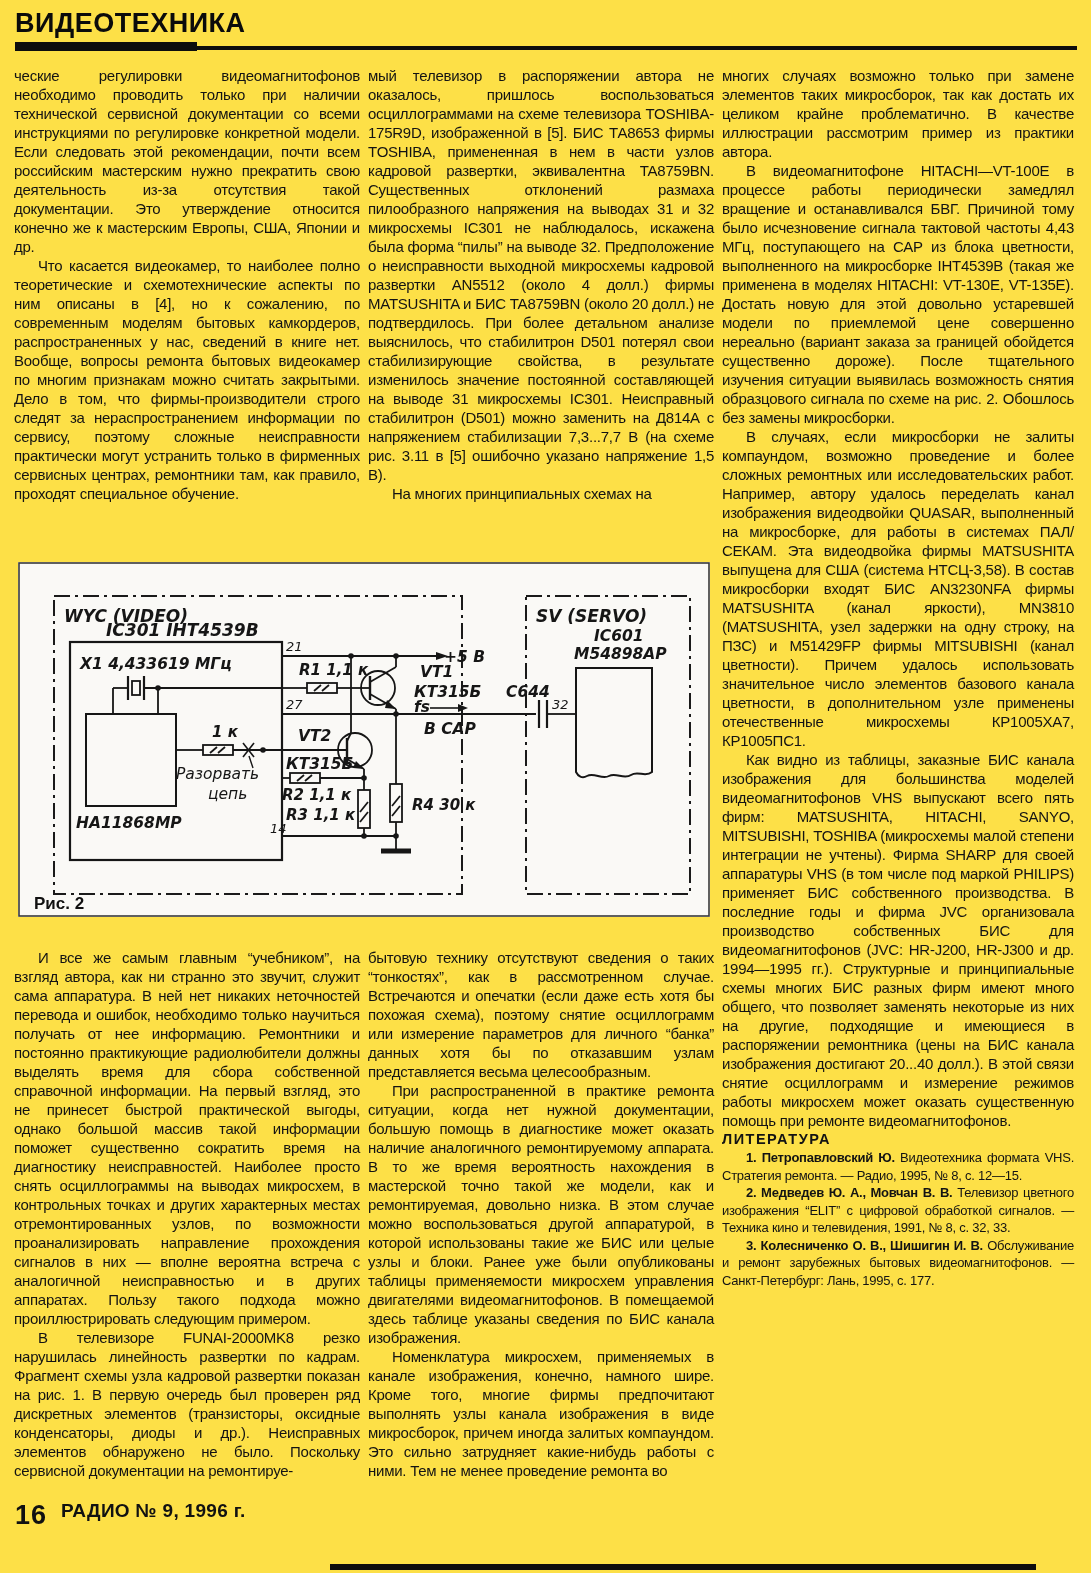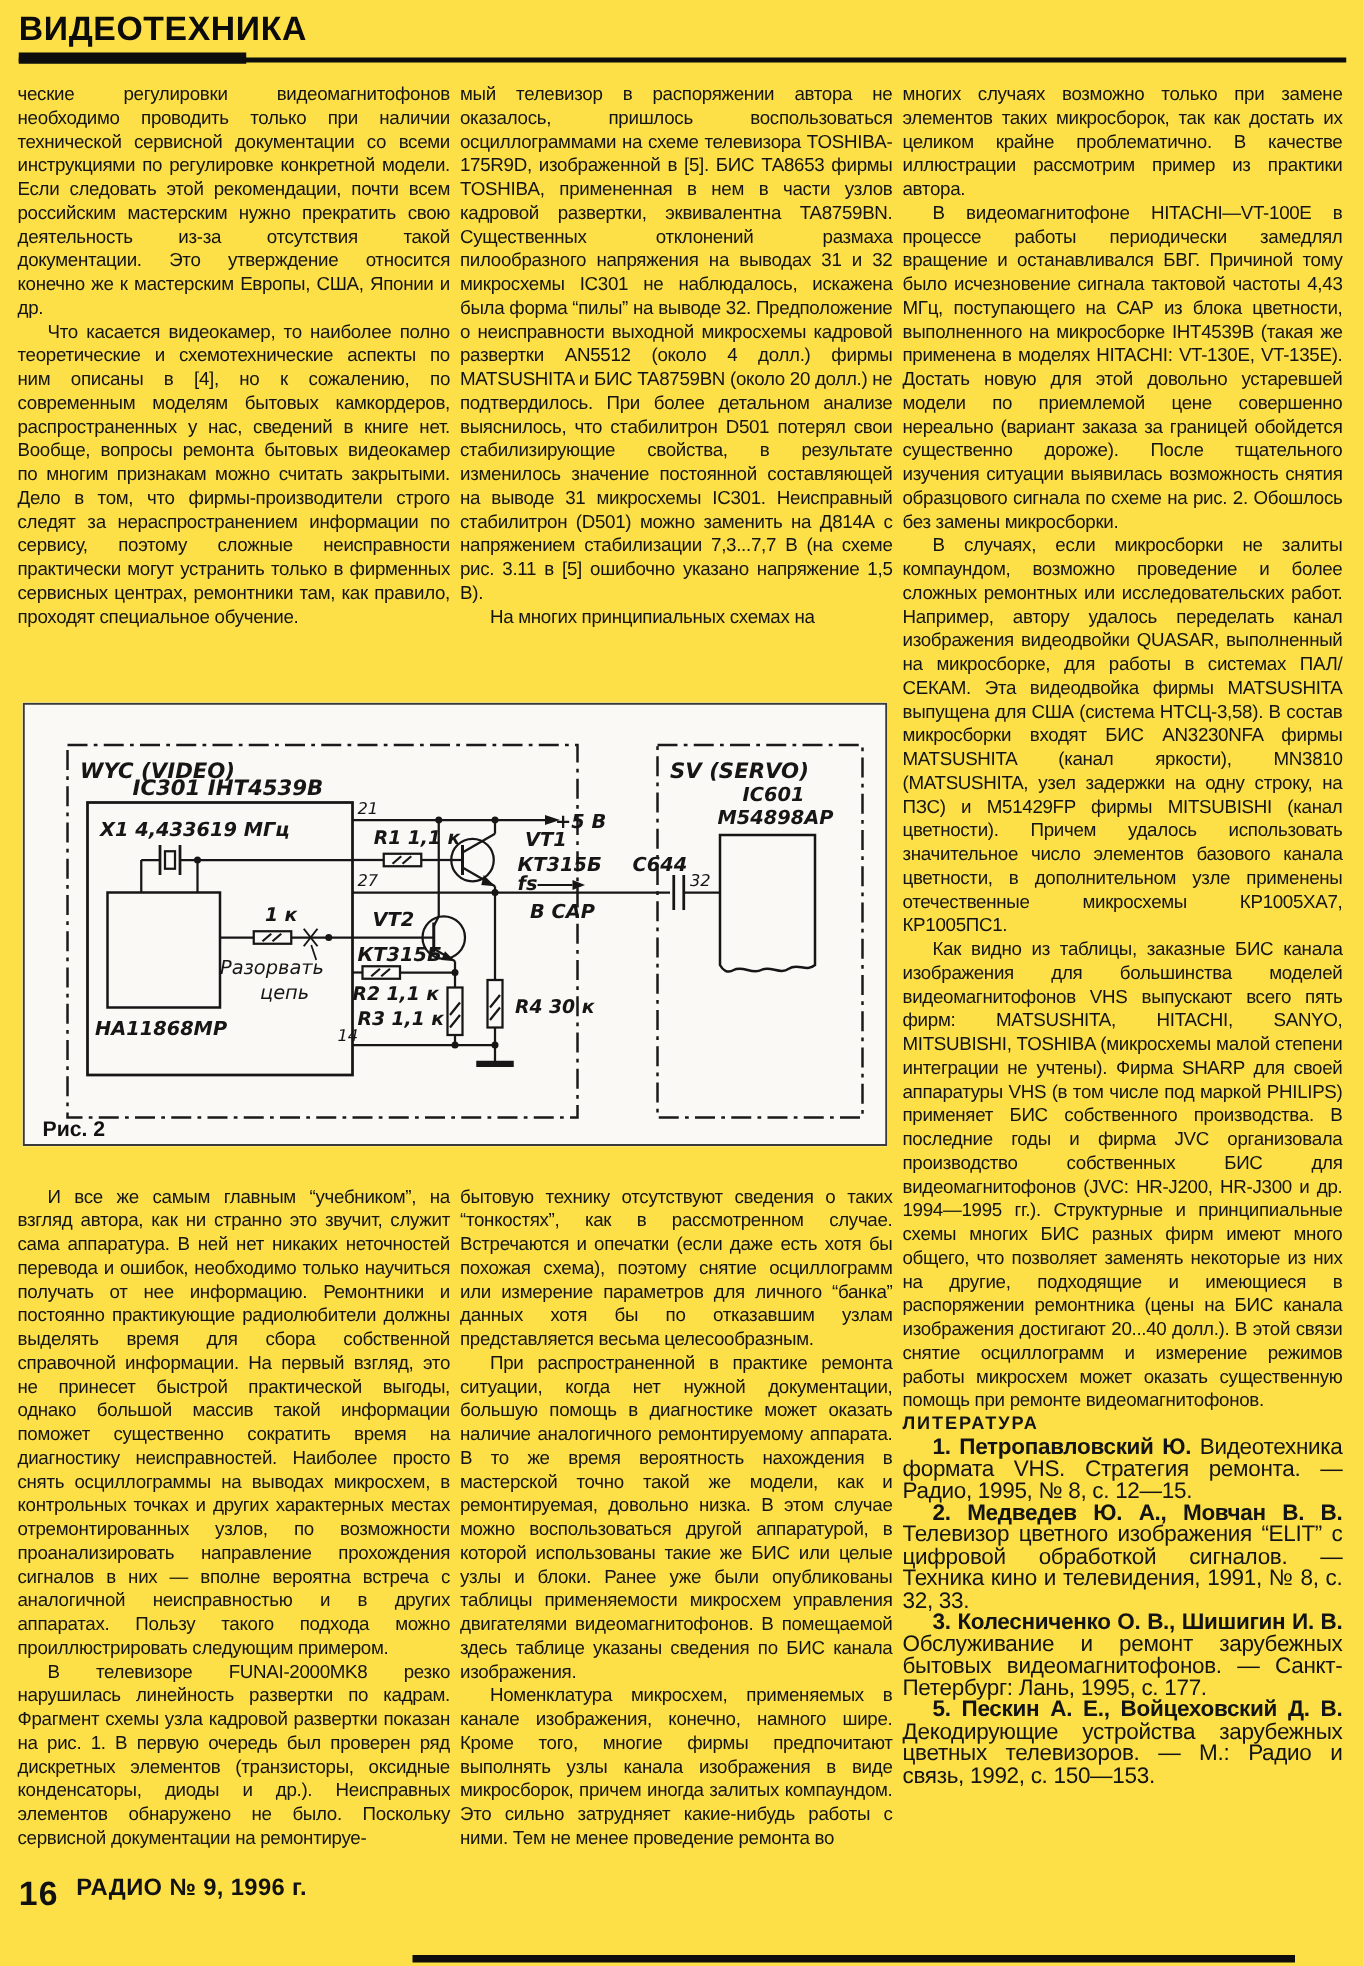--- a/index.html
+++ b/index.html
@@ -16,21 +16,21 @@
   .col{
     position:absolute;font-size:15px;line-height:19px;text-align:justify;
     letter-spacing:-0.25px;color:#131313;
   }
   .col p{margin:0;text-indent:24px;}
   .col p.noindent{text-indent:0;}
   .lit-head{
     text-align:left;font-weight:bold;font-size:14.5px;letter-spacing:1.5px;
     margin:30px 0 20px 0;text-indent:0 !important;
   }
-  .ref{font-size:18px;line-height:17.5px;text-indent:18px;margin:0;}
+  .ref{font-size:13px;line-height:17.5px;text-indent:18px;margin:0;}
   .ref .ref-bold{font-weight:bold;}
   .figure-box{
     position:absolute;left:18px;top:562px;width:692px;height:355px;background:#faf9f6;
   }
   .figure-box svg{display:block;}
   .footer{position:absolute;left:15px;top:1500px;display:flex;align-items:flex-start;gap:14px;}
   .footer .pageno{font-size:27px;font-weight:bold;letter-spacing:1px;}
   .footer .journal{font-size:19px;font-weight:bold;letter-spacing:.3px;}
   .bottom-bar{position:absolute;left:330px;top:1564px;width:706px;height:6px;background:#0d0d0d;}
   
@@ -60,21 +60,20 @@
 
   <div class="col" style="left:722px;top:66px;width:352px;">
     <p class="noindent">многих случаях возможно только при замене элементов таких микросборок, так как достать их целиком крайне проблематично. В качестве иллюстрации рассмотрим пример из практики автора.</p>
     <p>В видеомагнитофоне HITACHI—VT-100E в процессе работы периодически замедлял вращение и останавливался БВГ. Причиной тому было исчезновение сигнала тактовой частоты 4,43 МГц, поступающего на САР из блока цветности, выполненного на микросборке IHT4539B (такая же применена в моделях HITACHI: VT-130E, VT-135E). Достать новую для этой довольно устаревшей модели по приемлемой цене совершенно нереально (вариант заказа за границей обойдется существенно дороже). После тщательного изучения ситуации выявилась возможность снятия образцового сигнала по схеме на рис. 2. Обошлось без замены микросборки.</p>
     <p>В случаях, если микросборки не залиты компаундом, возможно проведение и более сложных ремонтных или исследовательских работ. Например, автору удалось переделать канал изображения видеодвойки QUASAR, выполненный на микросборке, для работы в системах ПАЛ/СЕКАМ. Эта видеодвойка фирмы MATSUSHITA выпущена для США (система НТСЦ-3,58). В состав микросборки входят БИС AN3230NFA фирмы MATSUSHITA (канал яркости), MN3810 (MATSUSHITA, узел задержки на одну строку, на ПЗС) и M51429FP фирмы MITSUBISHI (канал цветности). Причем удалось использовать значительное число элементов базового канала цветности, в дополнительном узле применены отечественные микросхемы КР1005ХА7, КР1005ПС1.</p>
     <p>Как видно из таблицы, заказные БИС канала изображения для большинства моделей видеомагнитофонов VHS выпускают всего пять фирм: MATSUSHITA, HITACHI, SANYO, MITSUBISHI, TOSHIBA (микросхемы малой степени интеграции не учтены). Фирма SHARP для своей аппаратуры VHS (в том числе под маркой PHILIPS) применяет БИС собственного производства. В последние годы и фирма JVC организовала производство собственных БИС для видеомагнитофонов (JVC: HR-J200, HR-J300 и др. 1994—1995 гг.). Структурные и принципиальные схемы многих БИС разных фирм имеют много общего, что позволяет заменять некоторые из них на другие, подходящие и имеющиеся в распоряжении ремонтника (цены на БИС канала изображения достигают 20...40 долл.). В этой связи снятие осциллограмм и измерение режимов работы микросхем может оказать существенную помощь при ремонте видеомагнитофонов.</p>
     <p class="lit-head">ЛИТЕРАТУРА</p>
     <p class="ref"><span class="ref-bold">1. Петропавловский Ю.</span><span> Видеотехника формата VHS. Стратегия ремонта. — Радио, 1995, № 8, с. 12—15.</span></p>
     <p class="ref"><span class="ref-bold">2. Медведев Ю. А., Мовчан В. В.</span><span> Телевизор цветного изображения “ELIT” с цифровой обработкой сигналов. — Техника кино и телевидения, 1991, № 8, с. 32, 33.</span></p>
     <p class="ref"><span class="ref-bold">3. Колесниченко О. В., Шишигин И. В.</span><span> Обслуживание и ремонт зарубежных бытовых видеомагнитофонов. — Санкт-Петербург: Лань, 1995, с. 177.</span></p>
-    <p class="ref"><span class="ref-bold">5. Пескин А. Е., Войцеховский Д. В.</span><span> Декодирующие устройства зарубежных цветных телевизоров. — М.: Радио и связь, 1992, с. 150—153.</span></p>
   </div>
 
   <div class="figure-box">
     <svg width="692" height="355" viewBox="0 0 692 355">
 
       <rect x="1" y="1" width="690" height="353" fill="none" stroke="#3a3a3a" stroke-width="1.6"></rect>
 
       <rect x="36" y="34" width="408" height="298" fill="none" stroke="#1a1a1a" stroke-width="2" stroke-dasharray="16 5 3 5"></rect>
       <rect x="508" y="34" width="164" height="298" fill="none" stroke="#1a1a1a" stroke-width="2" stroke-dasharray="16 5 3 5"></rect>
 

